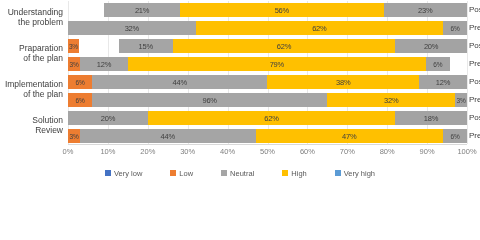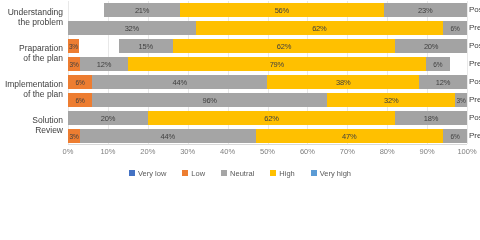--- a/index.html
+++ b/index.html
@@ -110,21 +110,21 @@
 
   
   .legend{
     position:absolute;
     left:0;right:0;
     top:166px;
     height:14px;
     display:flex;
     align-items:center;
     justify-content:center;
-    gap:16px;
+    gap:28px;
   }
   .legend-item{
     display:flex;
     align-items:center;
     gap:3px;
     font-size:7.5px;
     color:#595959;
     white-space:nowrap;
   }
   .legend-swatch{

